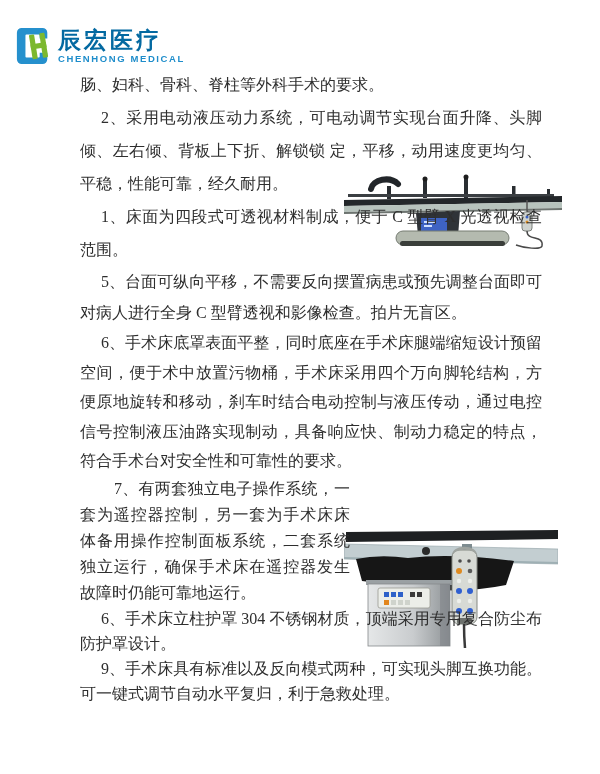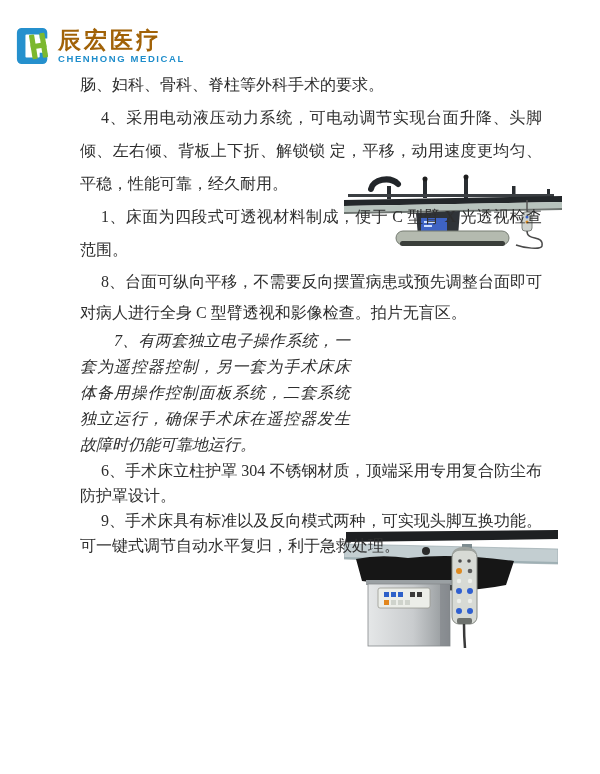--- a/index.html
+++ b/index.html
@@ -10,39 +10,39 @@
     background:#ffffff;
     overflow:hidden;
     font-family:"Liberation Serif","DejaVu Serif",serif;
     color:#2e2e2e;
   }
   
   .brand{position:absolute;top:27px;left:15px;display:flex;align-items:flex-start;gap:5px;}
   .logo-mark{width:38px;height:38px;flex:0 0 auto;}
   .logo-text .cn{
     font-family:"Liberation Sans","DejaVu Sans",sans-serif;
-    font-size:23px;font-weight:bold;color:#a16207;letter-spacing:3px;line-height:26px;
+    font-size:23px;font-weight:bold;color:#0369a1;letter-spacing:3px;line-height:26px;
   }
   .logo-text .en{
     font-family:"Liberation Sans","DejaVu Sans",sans-serif;
     font-size:9.5px;font-weight:bold;color:#1e8dcb;letter-spacing:1.6px;line-height:11px;text-align:right;
   }
   
   .content{
     position:absolute;top:68px;left:80px;width:462px;
     font-size:16px;text-align:justify;word-break:break-all;
   }
   .content p{margin:0;padding:0;}
   .p-intro{line-height:33px;text-indent:0;}
   .p2{line-height:33px;text-indent:21px;}
   .p3{line-height:33px;text-indent:21px;width:262px;}
   .p4{line-height:33px;text-indent:21px;}
   .p5{line-height:31px;text-indent:21px;}
   .p6{line-height:29.6px;text-indent:21px;margin-top:-6px;}
-  .p7{line-height:26px;text-indent:34px;width:270px;font-style:italic;}
+  .p7{line-height:26px;text-indent:34px;width:270px;}
   .p8{line-height:25px;text-indent:21px;}
   .p9{line-height:25px;text-indent:21px;}
   
   .fig{position:absolute;}
   .fig1{left:344px;top:172px;width:218px;height:82px;}
   .fig2{left:344px;top:530px;width:214px;height:118px;}
   svg{display:block;}
 </style>
 </head>
 <body>
@@ -153,21 +153,22 @@
         <circle cx="115" cy="81" r="3" fill="#2f5fd0"></circle>
         <circle cx="126" cy="81" r="3" fill="#2f5fd0"></circle>
         <rect x="113" y="88" width="15" height="6" rx="2" fill="#6d716d"></rect>
         <path d="M120,94 q0,12 1,24" fill="none" stroke="#3a3a3a" stroke-width="2.5"></path>
       </g>
     </svg>
   </div>
 
   <div class="content">
     <p class="p-intro">肠、妇科、骨科、脊柱等外科手术的要求。</p>
-    <p class="p2">4、采用电动液压动力系统，可电动调节实现台面升降、头脚倾、左右倾、背板上下折、解锁锁 定，平移，动用速度更均匀、平稳，性能可靠，经久耐用。</p>
+    <p class="p2">2、采用电动液压动力系统，可电动调节实现台面升降、头脚倾、左右倾、背板上下折、解锁锁 定，平移，动用速度更均匀、平稳，性能可靠，经久耐用。</p>
     <p class="p4">1、床面为四段式可透视材料制成，便于 C 型臂 X 光透视检查范围。</p>
-    <p class="p5">8、台面可纵向平移，不需要反向摆置病患或预先调整台面即可对病人进行全身 C 型臂透视和影像检查。拍片无盲区。</p>
+    <p class="p5">5、台面可纵向平移，不需要反向摆置病患或预先调整台面即可对病人进行全身 C 型臂透视和影像检查。拍片无盲区。</p>
+    <p class="p6">6、手术床底罩表面平整，同时底座在手术床腿端缩短设计预留空间，便于术中放置污物桶，手术床采用四个万向脚轮结构，方便原地旋转和移动，刹车时结合电动控制与液压传动，通过电控信号控制液压油路实现制动，具备响应快、制动力稳定的特点，符合手术台对安全性和可靠性的要求。</p>
     <p class="p7">7、有两套独立电子操作系统，一套为遥控器控制，另一套为手术床床体备用操作控制面板系统，二套系统独立运行，确保手术床在遥控器发生故障时仍能可靠地运行。</p>
     <p class="p8">6、手术床立柱护罩 304 不锈钢材质，顶端采用专用复合防尘布防护罩设计。</p>
     <p class="p9">9、手术床具有标准以及反向模式两种，可实现头脚互换功能。可一键式调节自动水平复归，利于急救处理。</p>
   </div>
 
 </div>
 
 </body></html>

